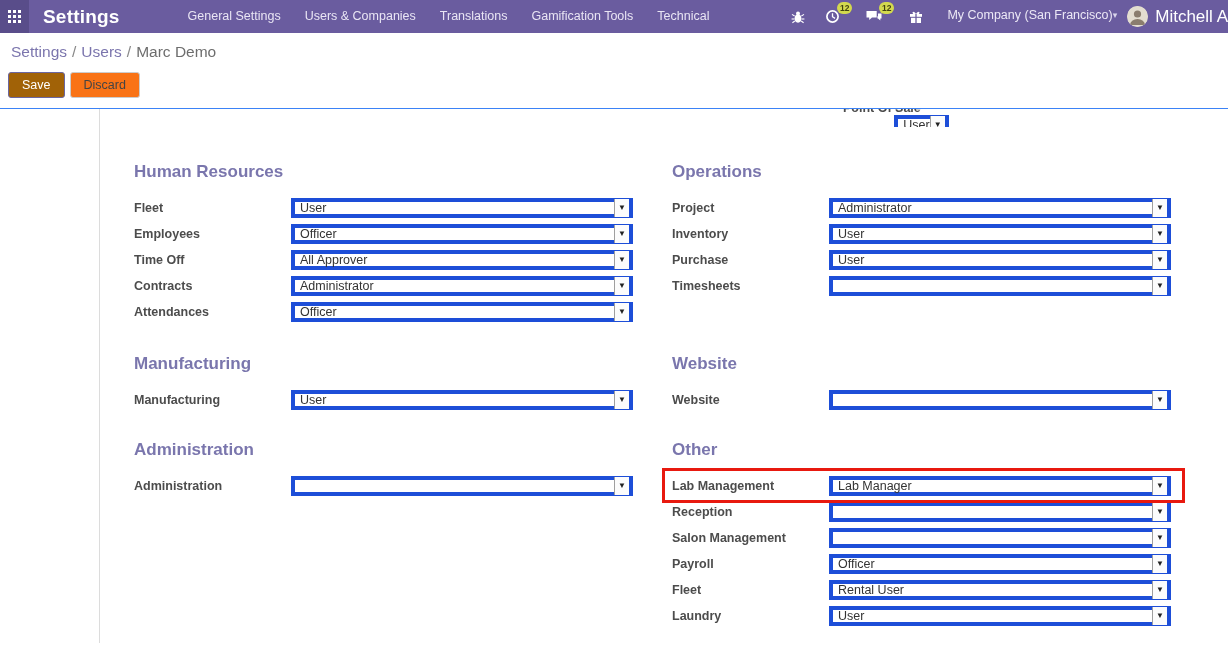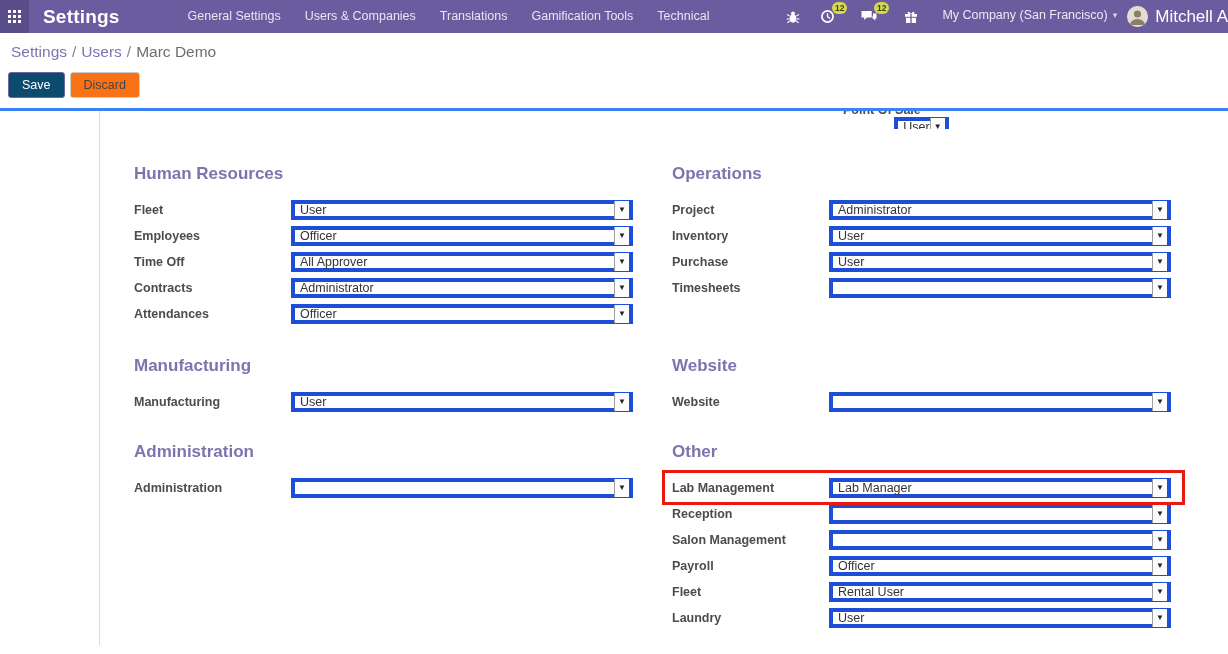--- a/index.html
+++ b/index.html
@@ -9,33 +9,33 @@
   
   .navbar { height:33px; background:#6a5c9f; display:flex; align-items:center; color:#fff; position:relative; }
   .apps { width:29px; height:33px; background:#594d8a; display:flex; align-items:center; justify-content:center; cursor:pointer; flex:0 0 auto; }
   .nav-title { font-size:19px; font-weight:bold; padding:0 14px; letter-spacing:.2px; white-space:nowrap; }
   .nav-menu { display:flex; align-items:center; height:33px; margin-left:42px; }
   .nav-menu a { color:#e9e5f4; font-size:12.5px; padding:0 12px; line-height:33px; text-decoration:none; white-space:nowrap; cursor:pointer; }
   .nav-right { display:flex; align-items:center; margin-left:auto; height:39px; white-space:nowrap; }
   .nav-icon { position:relative; display:inline-flex; align-items:center; justify-content:center; width:22px; height:33px; margin:0 6px; cursor:pointer; }
   .nav-icon.with-badge { margin-right:14px; }
   .badge { position:absolute; top:2px; right:-9px; background:#d3d94e; color:#43430f; font-size:8.5px; font-weight:bold; line-height:10px; padding:1px 3px; border-radius:6px; }
-  .company { font-size:12.5px; color:#ece8f6; margin:0 10px 4px 14px; cursor:pointer; display:inline-flex; align-items:center; gap:5px; }
+  .company { font-size:12.5px; color:#ece8f6; margin:0 10px 4px 14px; cursor:pointer; display:inline-flex; align-items:center; }
   .caret { font-size:9px; color:#d9d4ea; }
   .avatar { width:21px; height:21px; border-radius:50%; overflow:hidden; flex:0 0 auto; margin-right:7px; cursor:pointer; background:#d8d3c6; }
   .username { font-size:17px; color:#fff; cursor:pointer; }
 
   
-  .control-panel { padding:10px 0 10px 0; border-bottom:3px solid #3b82f6; }
+  .control-panel { padding:10px 0 10px 0; border-bottom:1px solid #3b82f6; }
   .breadcrumb { margin-left:11px; font-size:15.5px; color:#6d6d6d; }
   .breadcrumb a { color:#7b75ad; text-decoration:none; cursor:pointer; }
   .breadcrumb .sep { color:#888; padding:0 5px; }
   .btn-row { margin:11px 0 0 8px; display:flex; gap:5px; }
   .btn { font-size:12.5px; padding:5px 13px; border-radius:3px; cursor:pointer; border:1px solid transparent; }
-  .btn-primary { background:#0c4a6e; border-color:#6b66a0; color:#fff; }
+  .btn-primary { background:#a16207; border-color:#6b66a0; color:#fff; }
   .btn-default { background:#f97316; border-color:#ccc; color:#444; }
 
   
   .content { display:flex; height:534px; overflow:hidden; }
   .left-rail { width:100px; flex:0 0 auto; border-right:1px solid #dcdcdc; }
   .form-area { flex:1; padding:0 57px 0 34px; overflow:hidden; }
   .form-grid { display:grid; grid-template-columns:1fr 1fr; column-gap:39px; }
 
   h2.group-title { font-size:17px; line-height:22px; font-weight:bold; color:#7a76ad; margin-bottom:12px; }
   .group.gL1 { margin-top:52px; } .group.gL2 { margin-top:28px; } .group.gL3 { margin-top:26px; }

